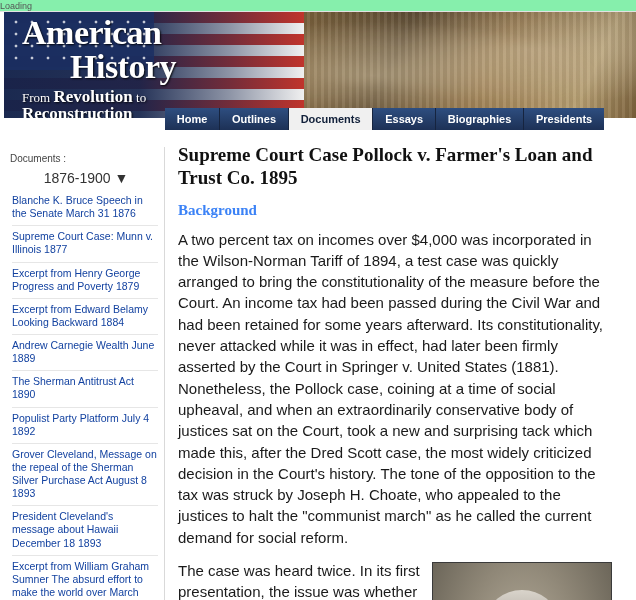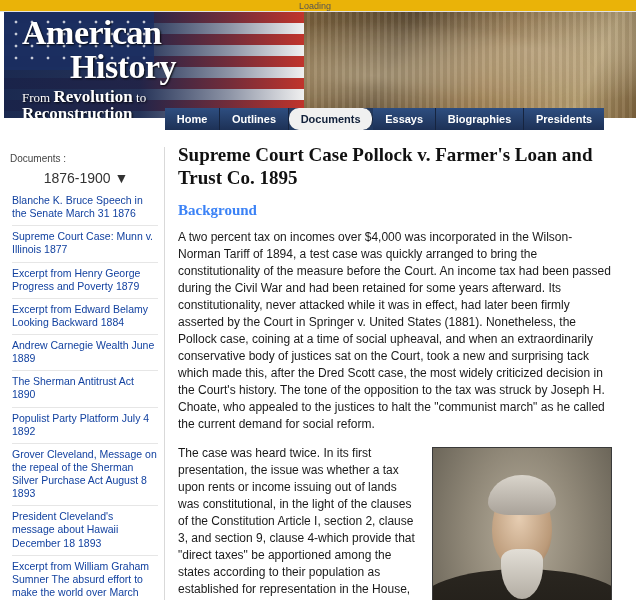--- a/index.html
+++ b/index.html
@@ -21,23 +21,23 @@
     height: 600px;
     background: #ffffff;
   }
 
   
   .loading-bar {
     position: absolute;
     top: 0; left: 0;
     width: 636px;
     height: 12px;
-    background: #eab308;
+    background: #86efac;
     border-bottom: 1px solid #e2e2e2;
-    text-align: center;
+    text-align: left;
     font-size: 9px;
     color: #555;
     line-height: 12px;
     padding-right: 6px;
     box-sizing: border-box;
   }
 
   
   .banner {
     position: absolute;
@@ -153,21 +153,20 @@
     color: #ffffff;
     background: linear-gradient(to bottom, #2e4e80, #1d3156);
     border-right: 1px solid #16243f;
     cursor: pointer;
     white-space: nowrap;
   }
   .nav-item:last-child { border-right: none; }
   .nav-item.active {
     background: #f0f0f0;
     color: #11203a;
-    border-radius: 10px;
   }
 
   
   .content {
     position: absolute;
     top: 130px;
     left: 0;
     width: 636px;
     height: 470px;
   }
@@ -229,21 +228,21 @@
     color: #111;
   }
   h2.doc-sub {
     font-family: "Liberation Serif", serif;
     font-size: 15px;
     font-weight: bold;
     margin: 0 0 10px 0;
     color: #3b82f6;
   }
   p.doc-p {
-    font-size: 12px;
+    font-size: 15px;
     line-height: 1.42;
     margin: 0 0 12px 0;
     text-align: left;
     color: #1a1a1a;
   }
 
   .portrait {
     float: right;
     width: 178px;
     height: 225px;

